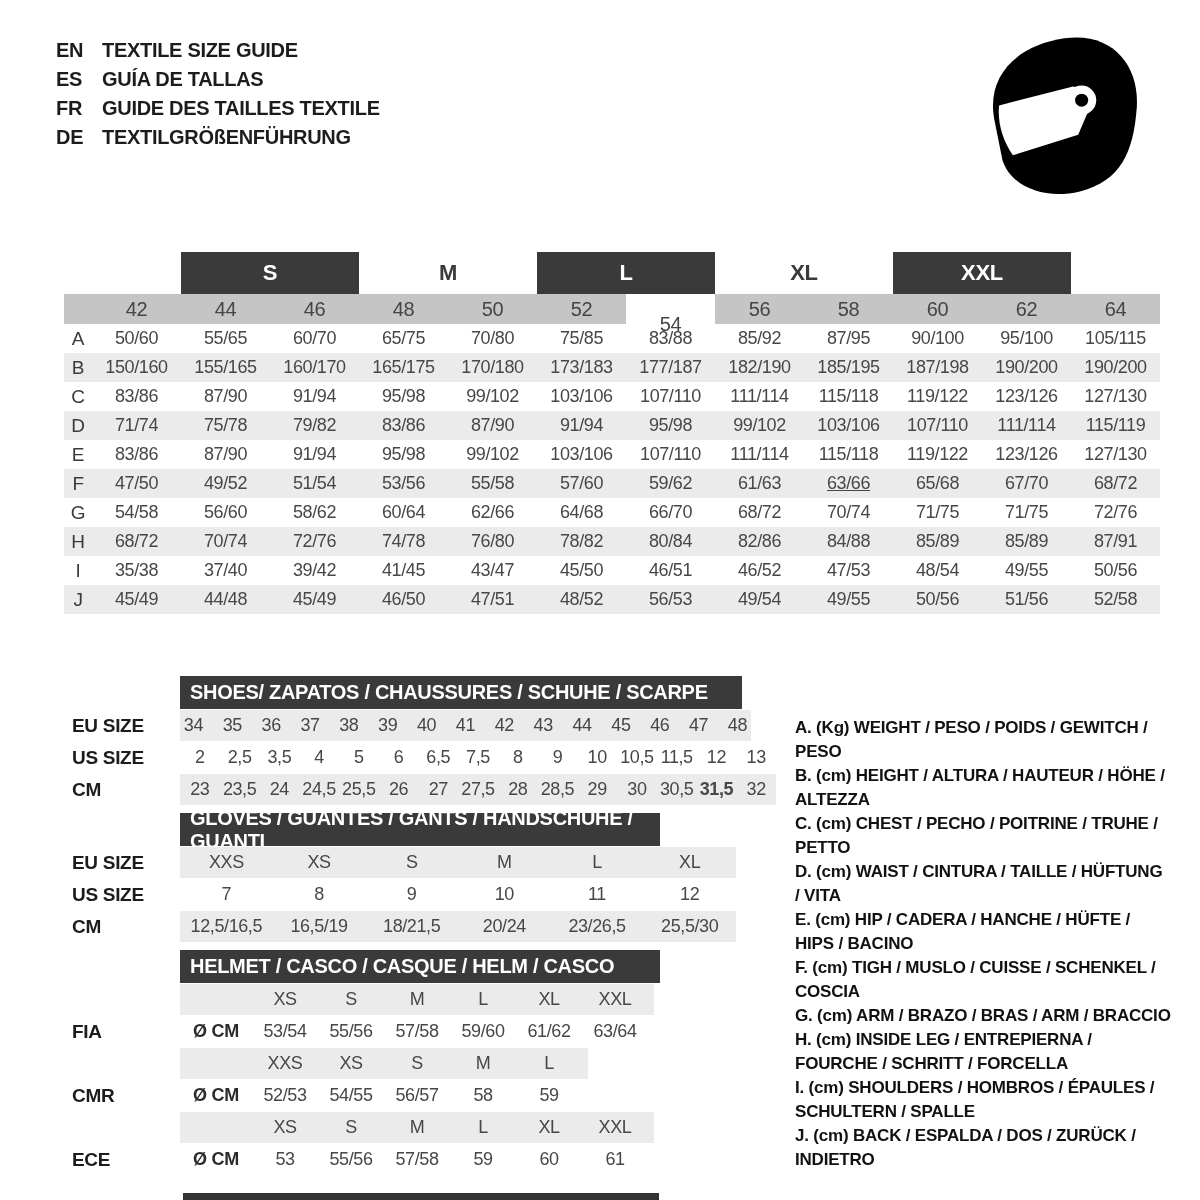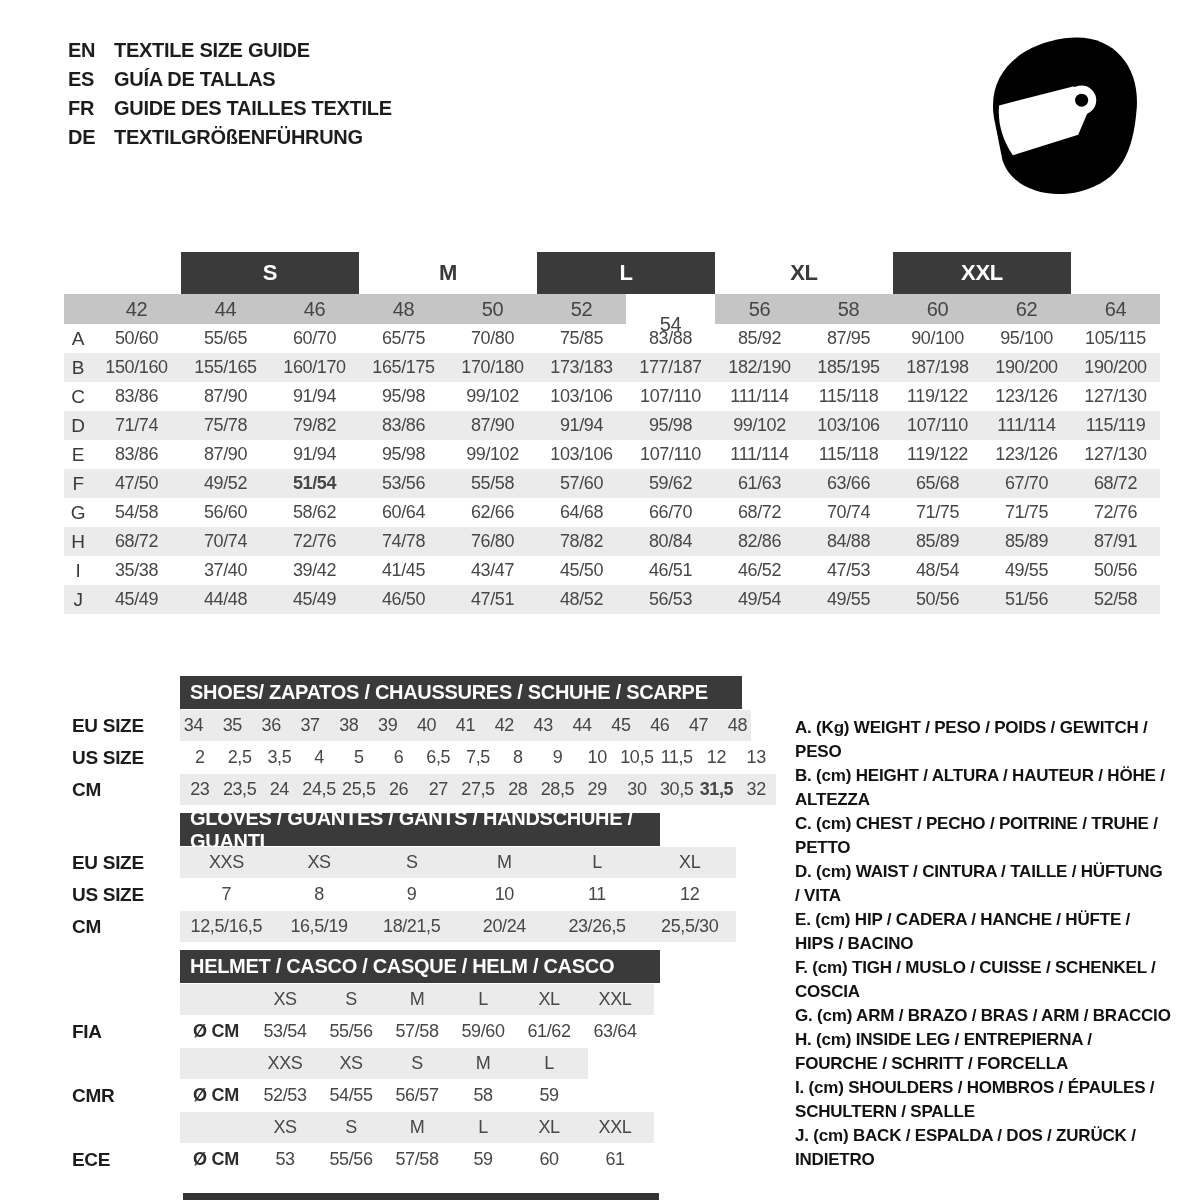--- a/index.html
+++ b/index.html
@@ -1,20 +1,20 @@
 <!DOCTYPE html>
 <html><head>
 <meta charset="utf-8">
 <style>
   html,body{margin:0;padding:0;background:#fff;}
   .page{position:relative;width:1200px;height:1200px;background:#ffffff;overflow:hidden;
         font-family:"Liberation Sans", sans-serif;}
 
   
-  .langs{position:absolute;left:68px;top:36px;}
+  .langs{position:absolute;left:56px;top:36px;}
   .lang-row{display:flex;height:29px;align-items:center;}
   .lang-code{width:46px;font-weight:700;font-size:20px;color:#1c1c1c;letter-spacing:-0.3px;}
   .lang-title{font-weight:700;font-size:20px;color:#1c1c1c;letter-spacing:-0.3px;}
 
   
   .helmet-svg{position:absolute;left:975px;top:28px;width:172px;height:172px;}
 
   
   .apparel{position:absolute;left:64px;top:252px;width:1096px;display:grid;
            grid-template-columns:28px repeat(12,1fr);
@@ -169,27 +169,27 @@
       <div class="acell" style="grid-area: 7 / 7;">103/106</div>
       <div class="acell" style="grid-area: 7 / 8;">107/110</div>
       <div class="acell" style="grid-area: 7 / 9;">111/114</div>
       <div class="acell" style="grid-area: 7 / 10;">115/118</div>
       <div class="acell" style="grid-area: 7 / 11;">119/122</div>
       <div class="acell" style="grid-area: 7 / 12;">123/126</div>
       <div class="acell" style="grid-area: 7 / 13;">127/130</div>
       <div class="acell letter stripe" style="grid-area: 8 / 1;">F</div>
       <div class="acell stripe" style="grid-area: 8 / 2;">47/50</div>
       <div class="acell stripe" style="grid-area: 8 / 3;">49/52</div>
-      <div class="acell stripe" style="grid-area: 8 / 4; font-weight: bold;">51/54</div>
+      <div class="acell stripe" style="grid-area: 8 / 4;">51/54</div>
       <div class="acell stripe" style="grid-area: 8 / 5;">53/56</div>
       <div class="acell stripe" style="grid-area: 8 / 6;">55/58</div>
       <div class="acell stripe" style="grid-area: 8 / 7;">57/60</div>
       <div class="acell stripe" style="grid-area: 8 / 8;">59/62</div>
       <div class="acell stripe" style="grid-area: 8 / 9;">61/63</div>
-      <div class="acell stripe" style="grid-area: 8 / 10;">63/66</div>
+      <div class="acell stripe" style="grid-area: 8 / 10; text-decoration: underline;">63/66</div>
       <div class="acell stripe" style="grid-area: 8 / 11;">65/68</div>
       <div class="acell stripe" style="grid-area: 8 / 12;">67/70</div>
       <div class="acell stripe" style="grid-area: 8 / 13;">68/72</div>
       <div class="acell letter" style="grid-area: 9 / 1;">G</div>
       <div class="acell" style="grid-area: 9 / 2;">54/58</div>
       <div class="acell" style="grid-area: 9 / 3;">56/60</div>
       <div class="acell" style="grid-area: 9 / 4;">58/62</div>
       <div class="acell" style="grid-area: 9 / 5;">60/64</div>
       <div class="acell" style="grid-area: 9 / 6;">62/66</div>
       <div class="acell" style="grid-area: 9 / 7;">64/68</div>

